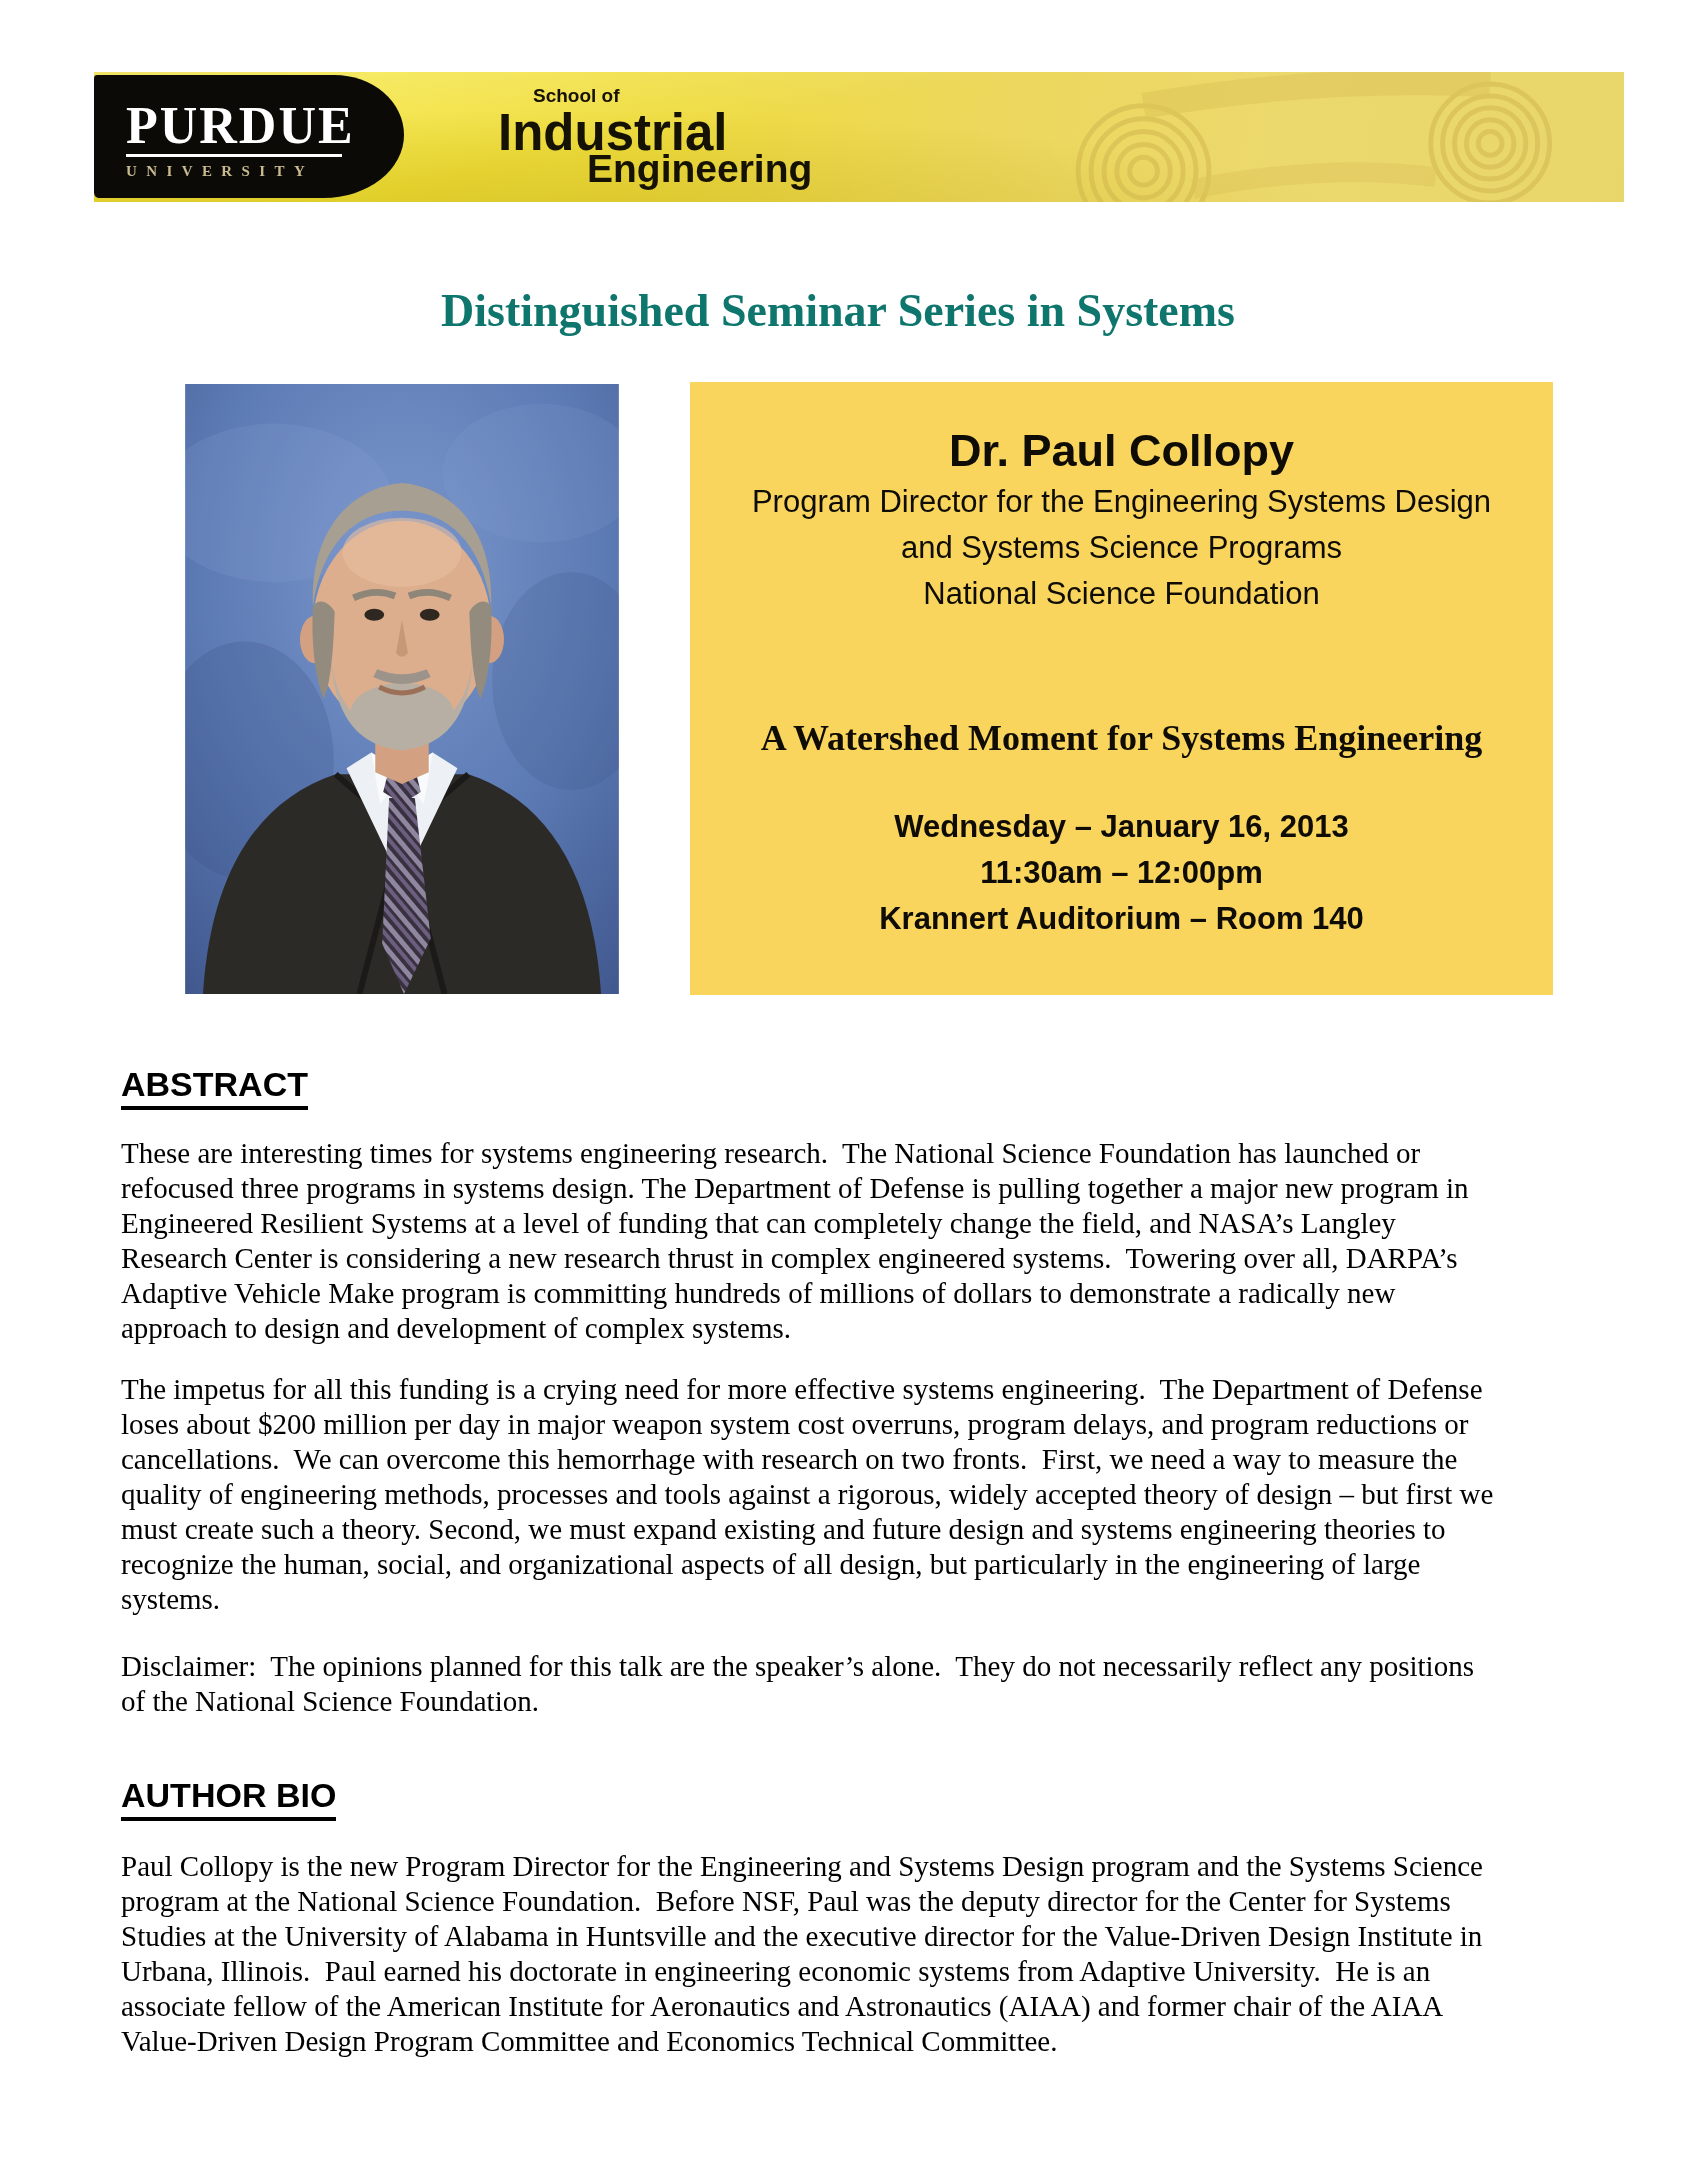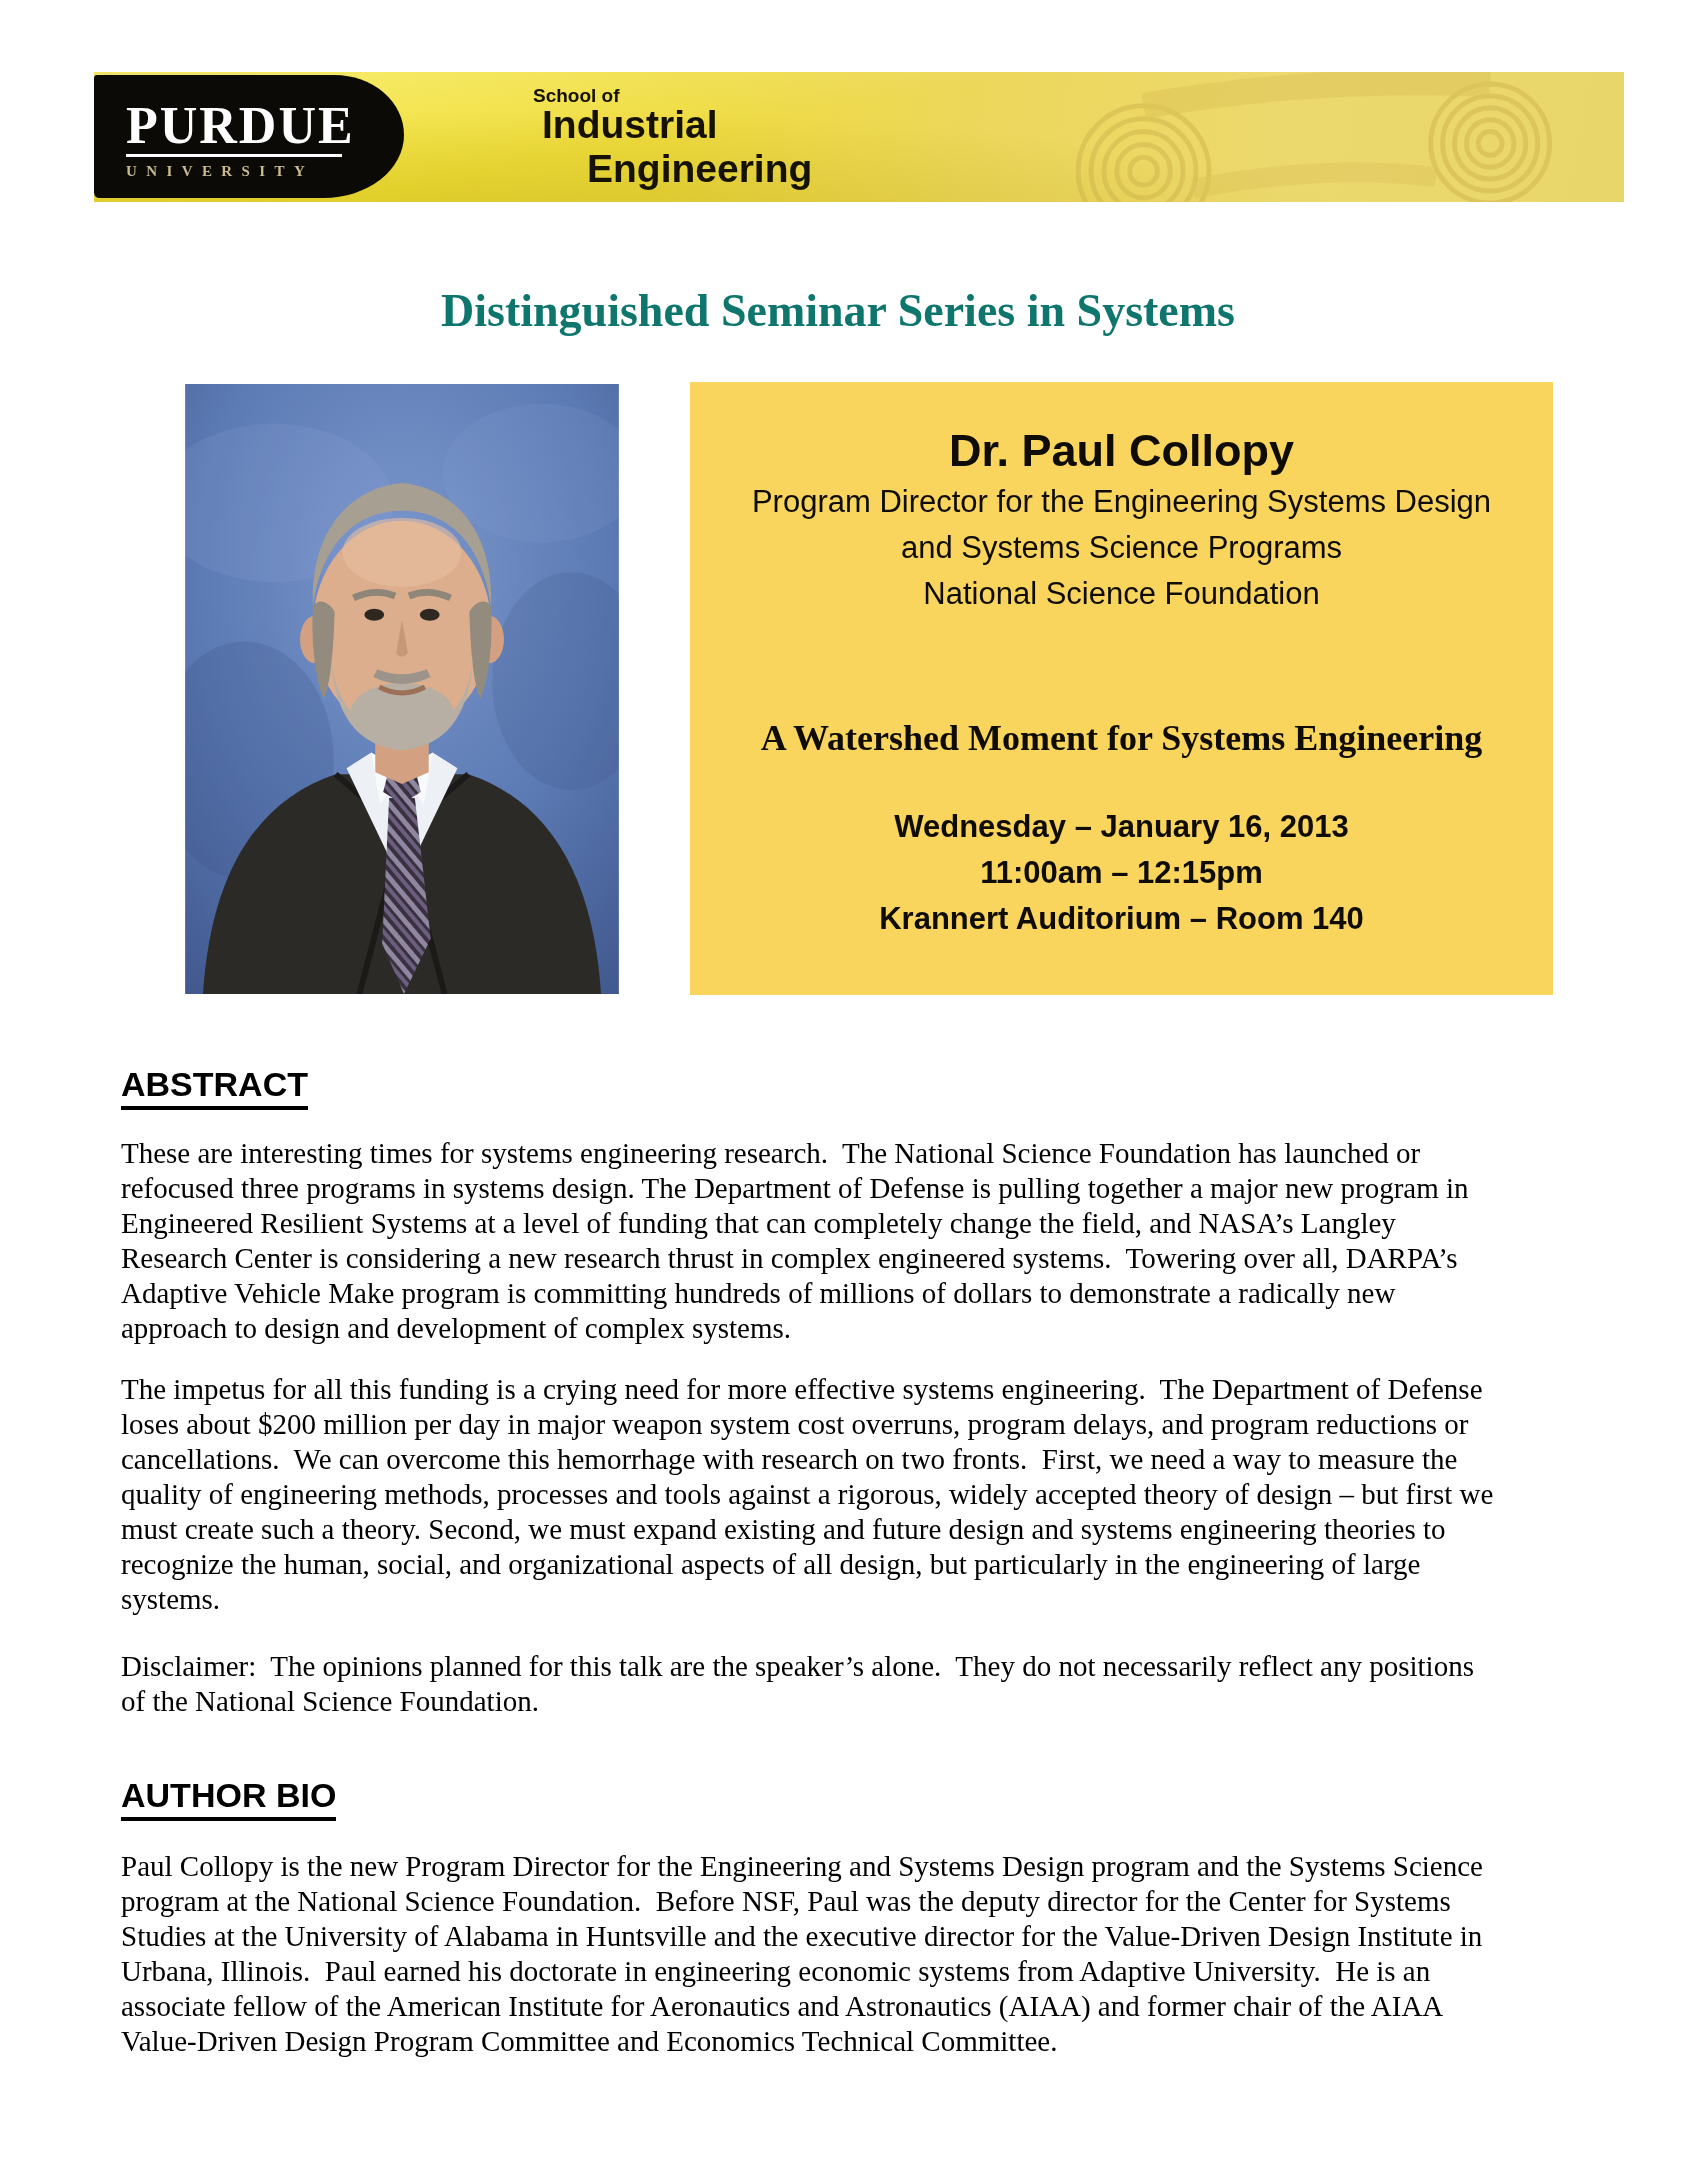--- a/index.html
+++ b/index.html
@@ -18,21 +18,21 @@
           border-radius:6px 129px 149px 10px / 6px 111px 117px 10px;}
   .purdue-block{position:absolute;left:32px;top:26px;}
   .purdue-word{font-family:"Liberation Serif",serif;font-weight:700;font-size:52px;line-height:50px;
           color:#ffffff;letter-spacing:2px;}
   .purdue-rule{width:216px;height:3px;background:#ffffff;margin-top:3px;}
   .purdue-univ{font-family:"Liberation Serif",serif;font-weight:700;font-size:15px;color:#C9BA8F;
           letter-spacing:9.4px;margin-top:6px;}
   .school-of{position:absolute;left:439px;top:13px;font-family:"Liberation Sans",sans-serif;
           font-weight:700;font-size:19px;color:#161203;}
   .industrial{position:absolute;left:404px;top:31px;font-family:"Liberation Sans",sans-serif;
-          font-weight:700;font-size:39px;color:#161203;letter-spacing:0px;margin-left:44px;}
+          font-weight:700;font-size:51px;color:#161203;letter-spacing:0px;}
   .engineering{position:absolute;left:493px;top:75px;font-family:"Liberation Sans",sans-serif;
           font-weight:700;font-size:39px;color:#161203;}
 
   
   .title{position:absolute;left:121px;top:285px;width:1434px;margin:0;text-align:center;
          font-family:"Liberation Serif",serif;font-weight:700;font-size:46px;line-height:51px;color:#0f766e;}
 
   
   .photo{position:absolute;left:185px;top:384px;width:434px;height:610px;display:block;}
 
@@ -150,21 +150,21 @@
   </svg>
 
   <section class="speaker-box">
     <div class="sb-name">Dr. Paul Collopy</div>
     <div class="sb-sub">Program Director for the Engineering Systems Design</div>
     <div class="sb-sub">and Systems Science Programs</div>
     <div class="sb-sub">National Science Foundation</div>
     <div class="sb-talk">A Watershed Moment for Systems Engineering</div>
     <div class="sb-when">
       <div>Wednesday – January 16, 2013</div>
-      <div>11:00am – 12:15pm</div>
+      <div>11:30am – 12:00pm</div>
       <div>Krannert Auditorium – Room 140</div>
     </div>
   </section>
 
   <div class="sec-heading h-abstract">
     <span>ABSTRACT</span>
   </div>
 
   <div class="para p-abs1">
     <div class="line">These are interesting times for systems engineering research.  The National Science Foundation has launched or</div>

